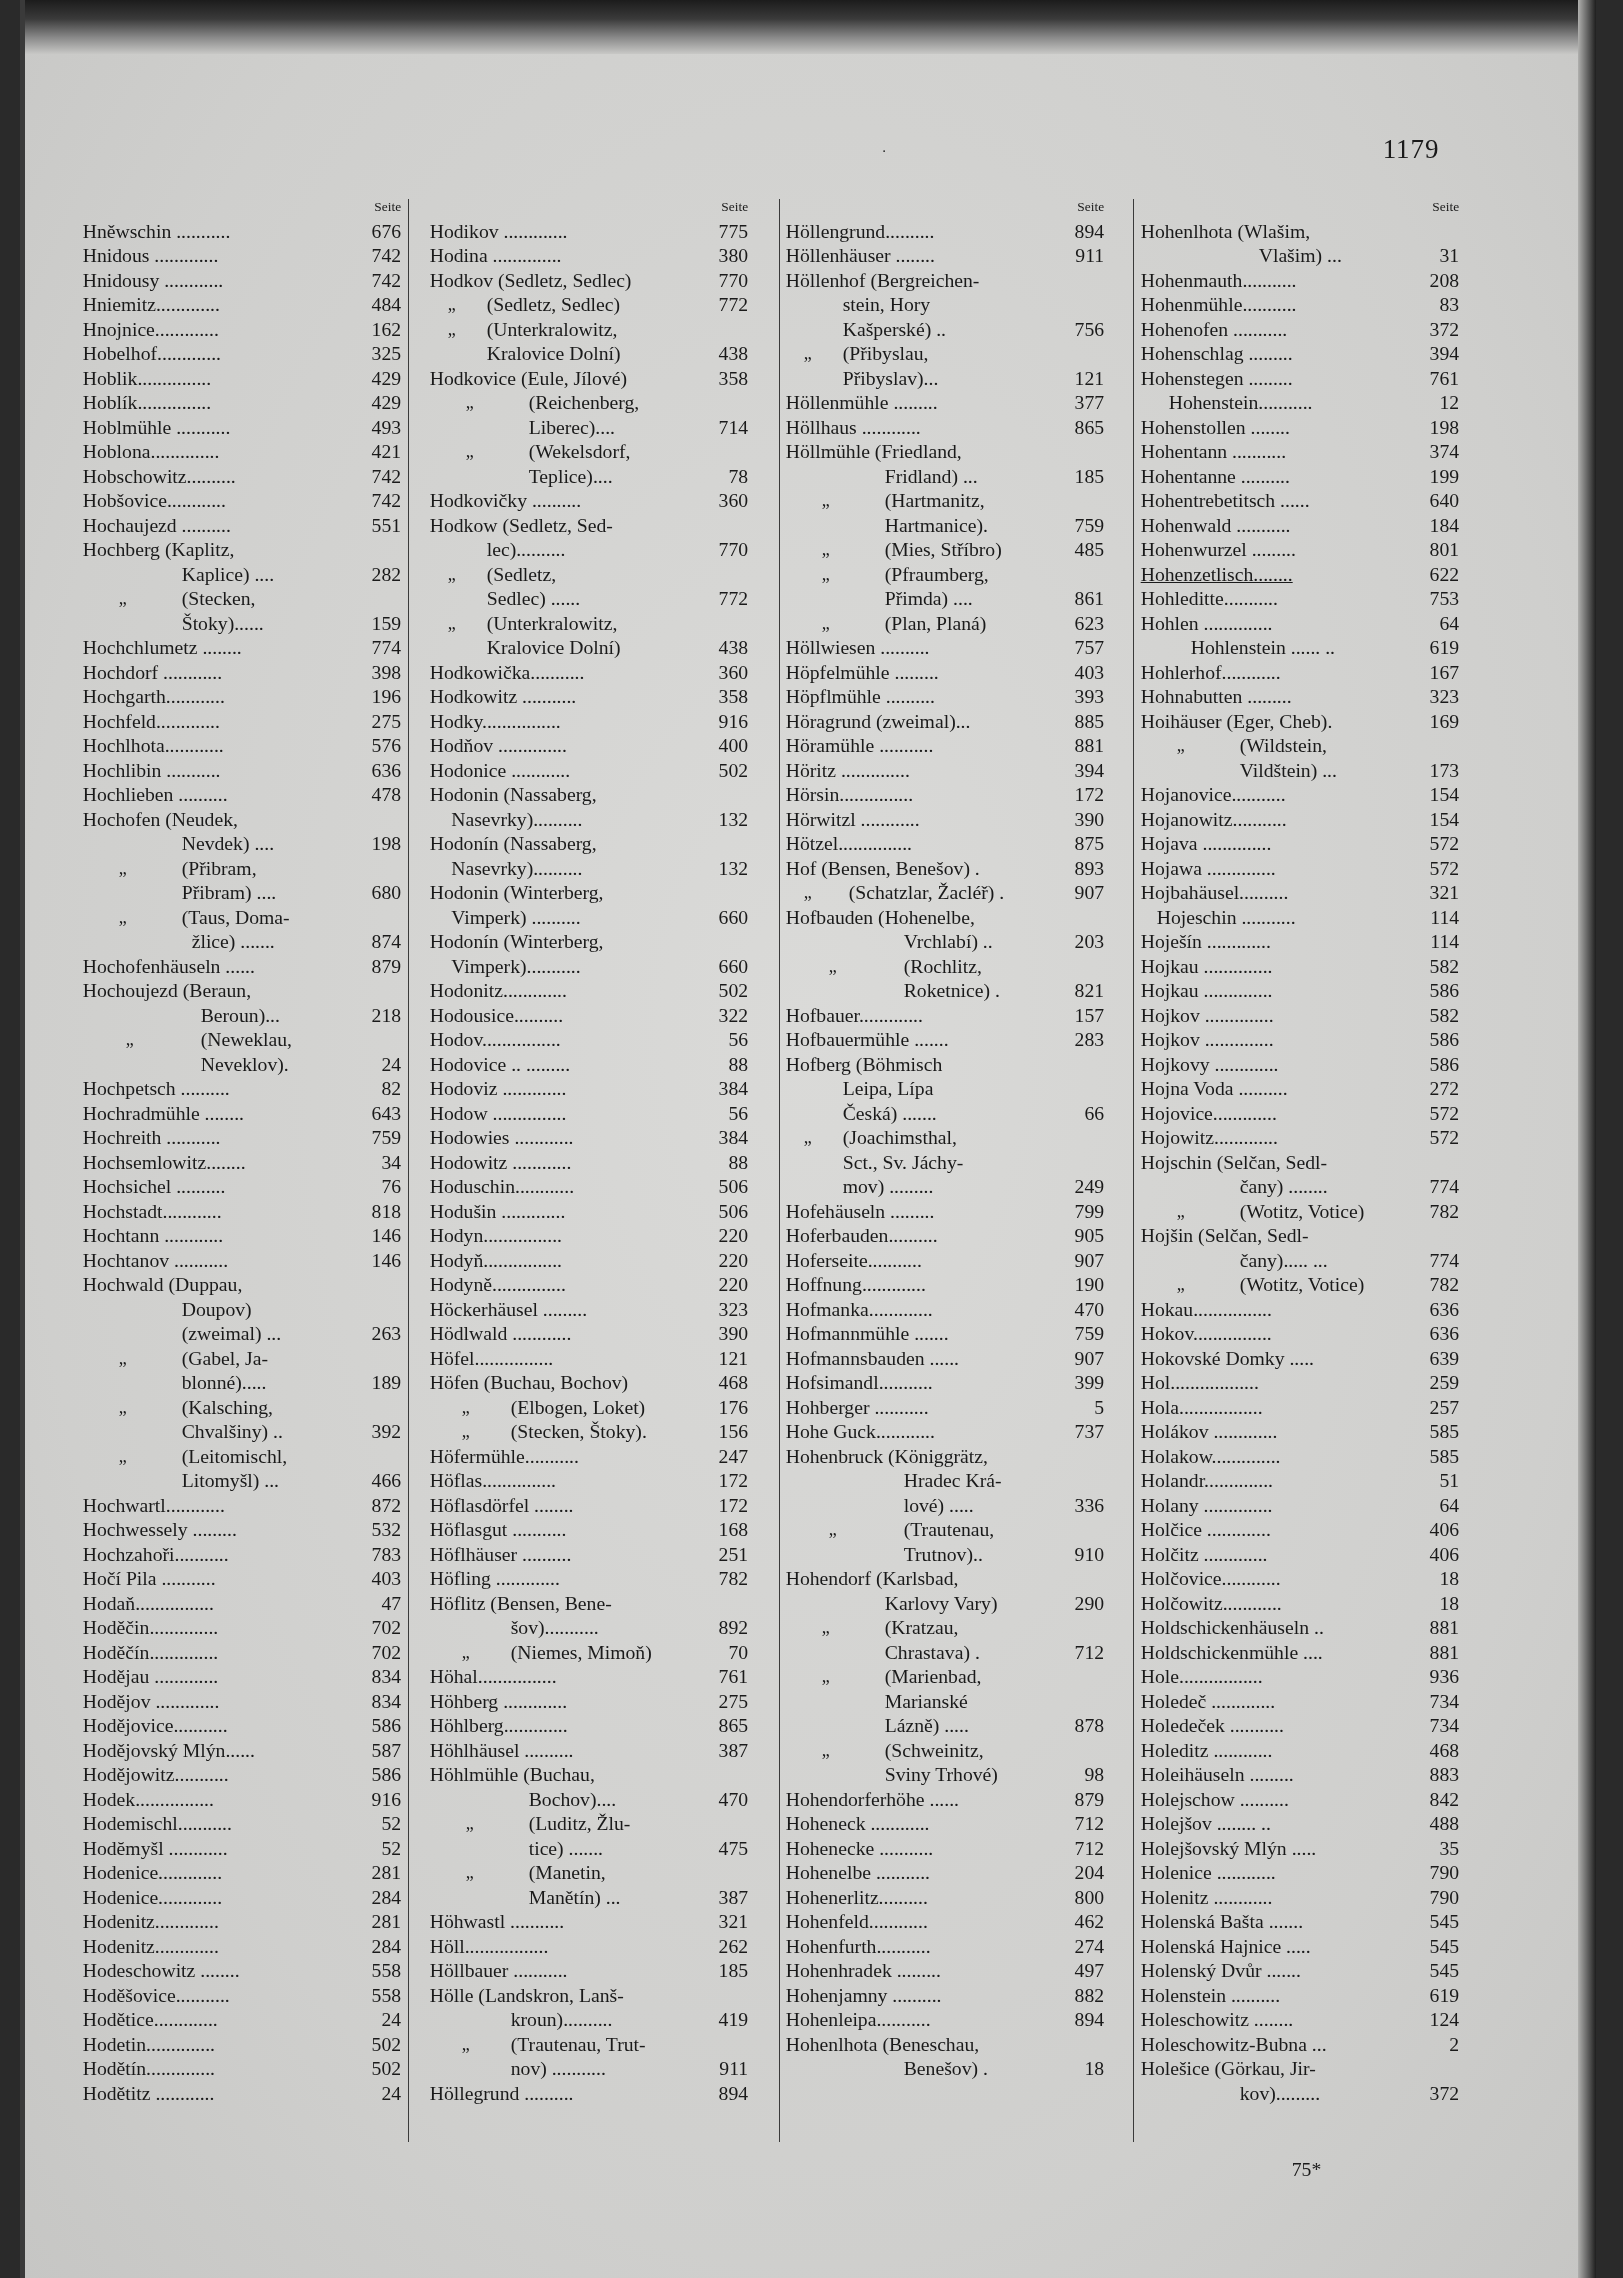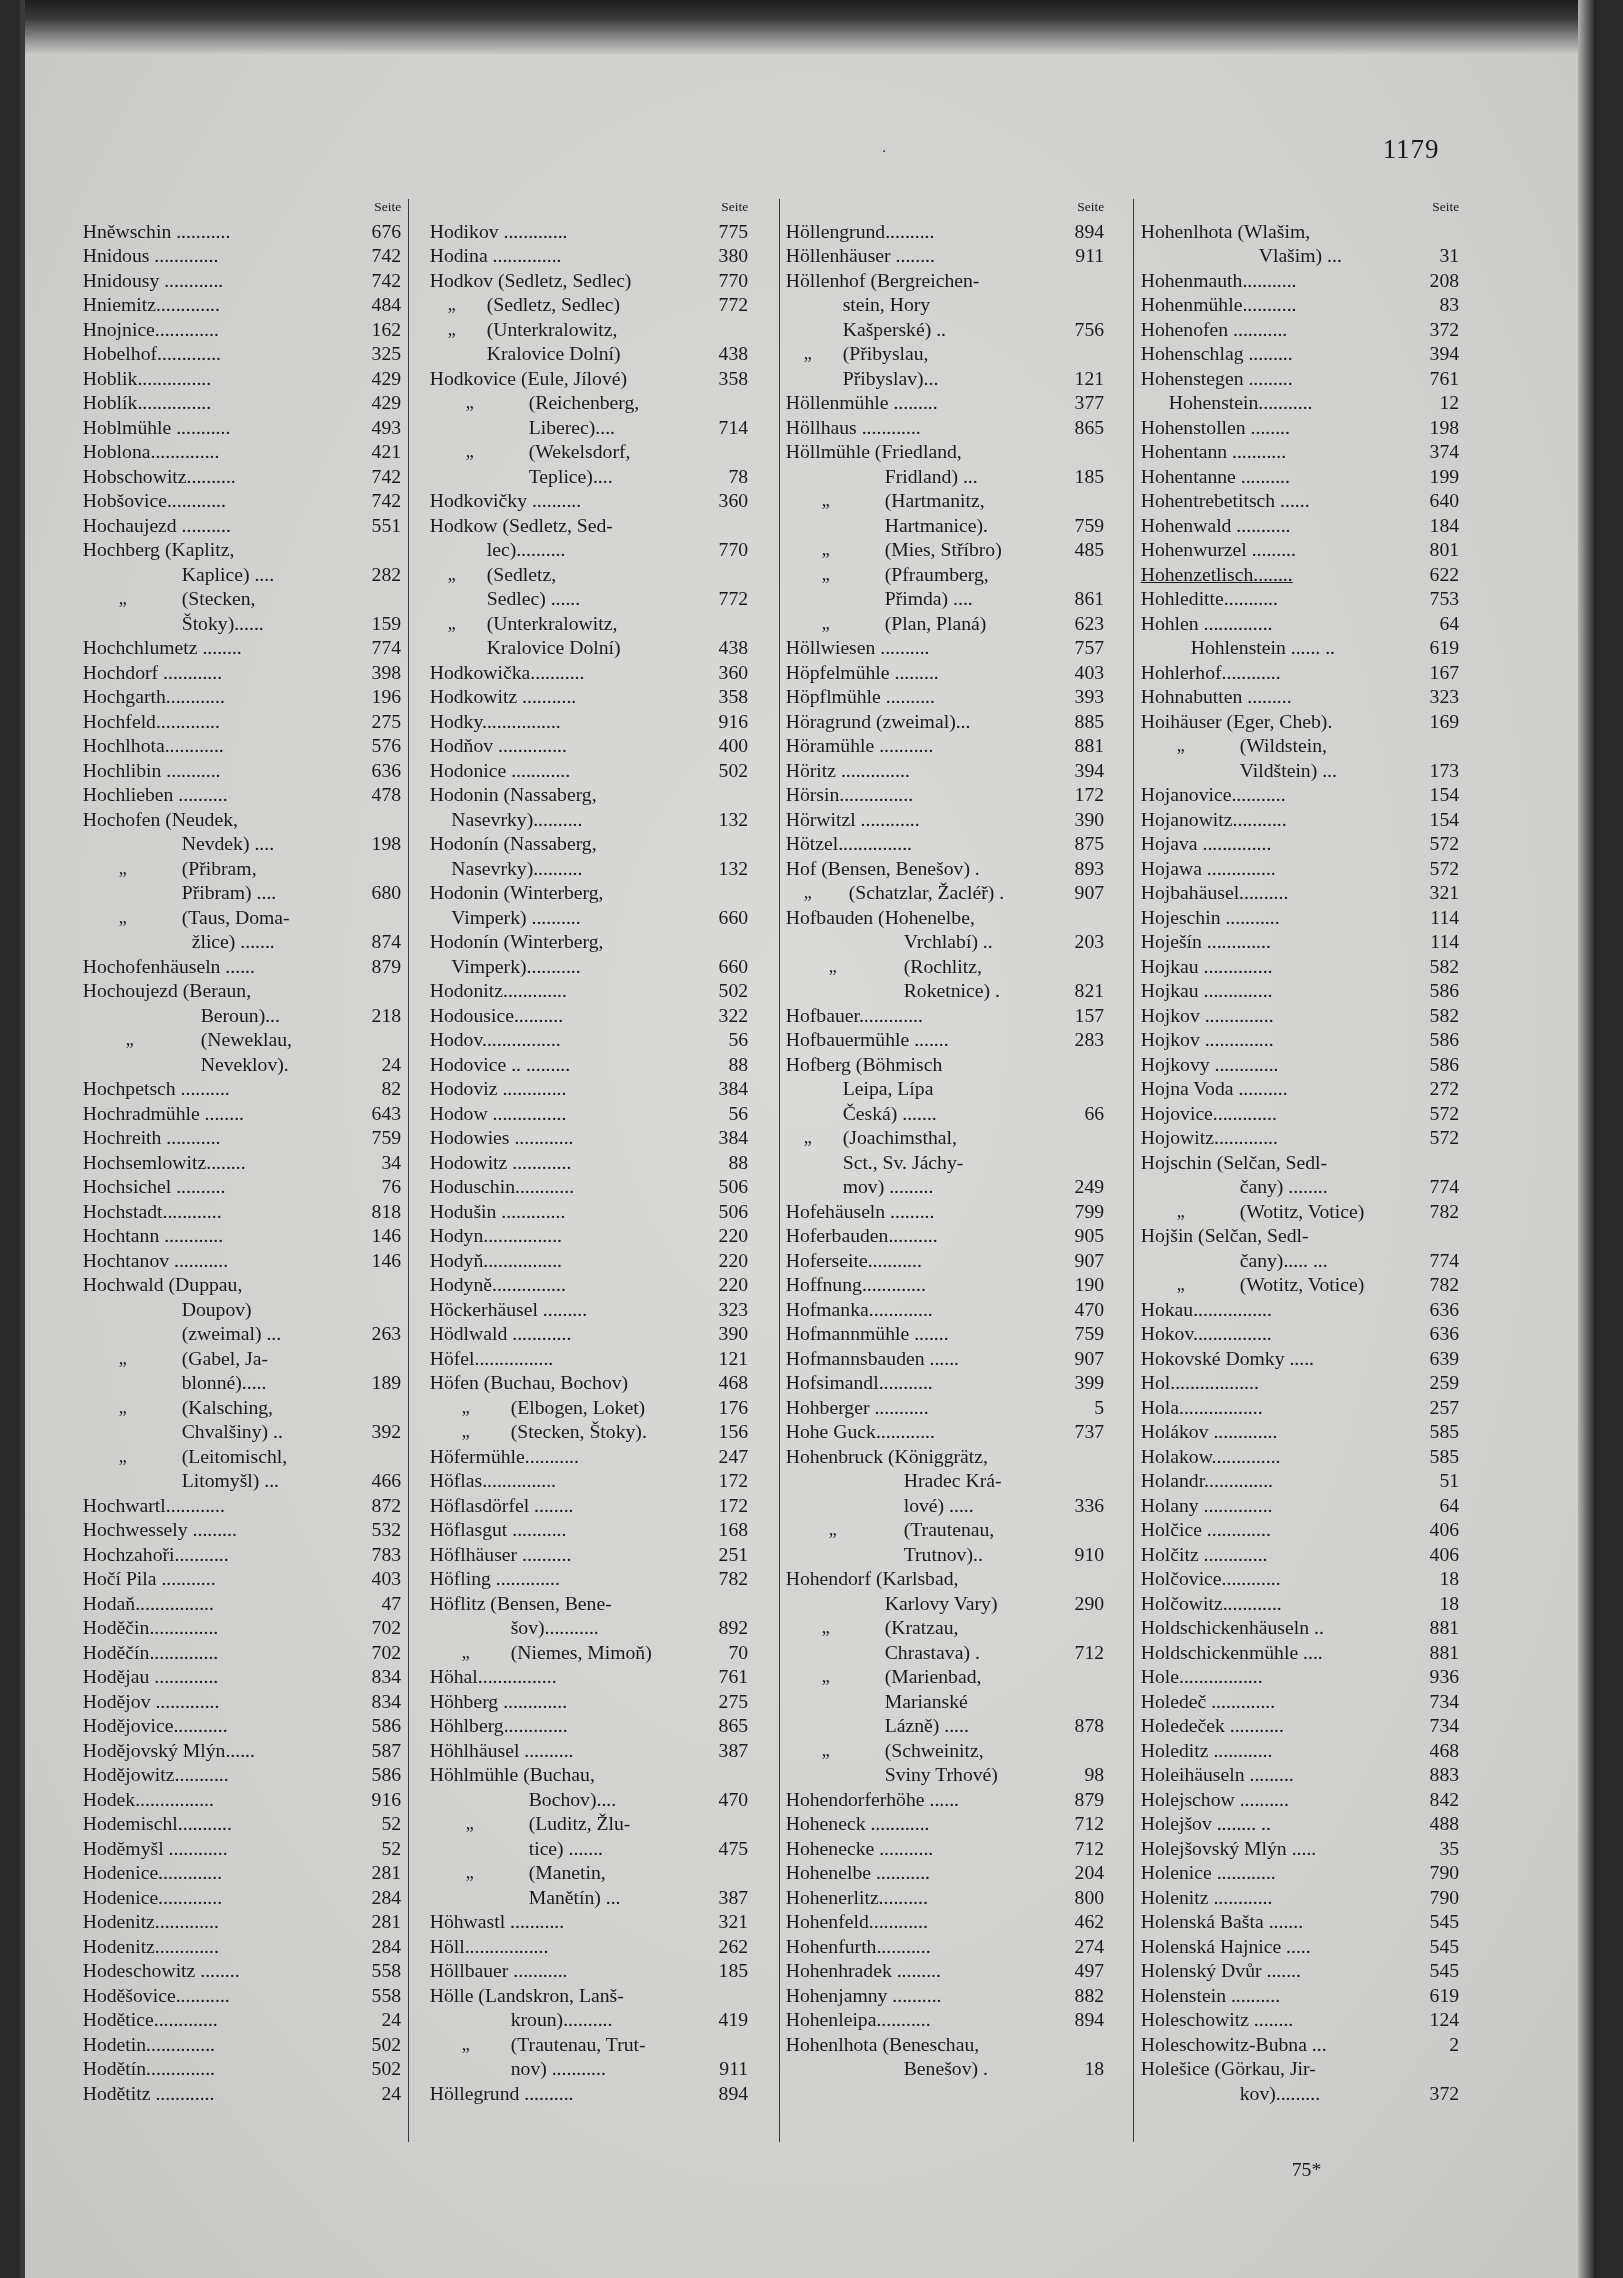--- a/index.html
+++ b/index.html
@@ -1088,21 +1088,21 @@
         </div>
         <div class="line">
           <span class="txt" style="left: 0px;">Hojawa ..............</span>
           <span class="num">572</span>
         </div>
         <div class="line">
           <span class="txt" style="left: 0px;">Hojbahäusel..........</span>
           <span class="num">321</span>
         </div>
         <div class="line">
-          <span class="txt" style="left: 0px;">Hojeschin ...........</span>
+          <span class="txt" style="left: 16px;">Hojeschin ...........</span>
           <span class="num">114</span>
         </div>
         <div class="line">
           <span class="txt" style="left: 0px;">Hoješín .............</span>
           <span class="num">114</span>
         </div>
         <div class="line">
           <span class="txt" style="left: 0px;">Hojkau ..............</span>
           <span class="num">582</span>
         </div>

